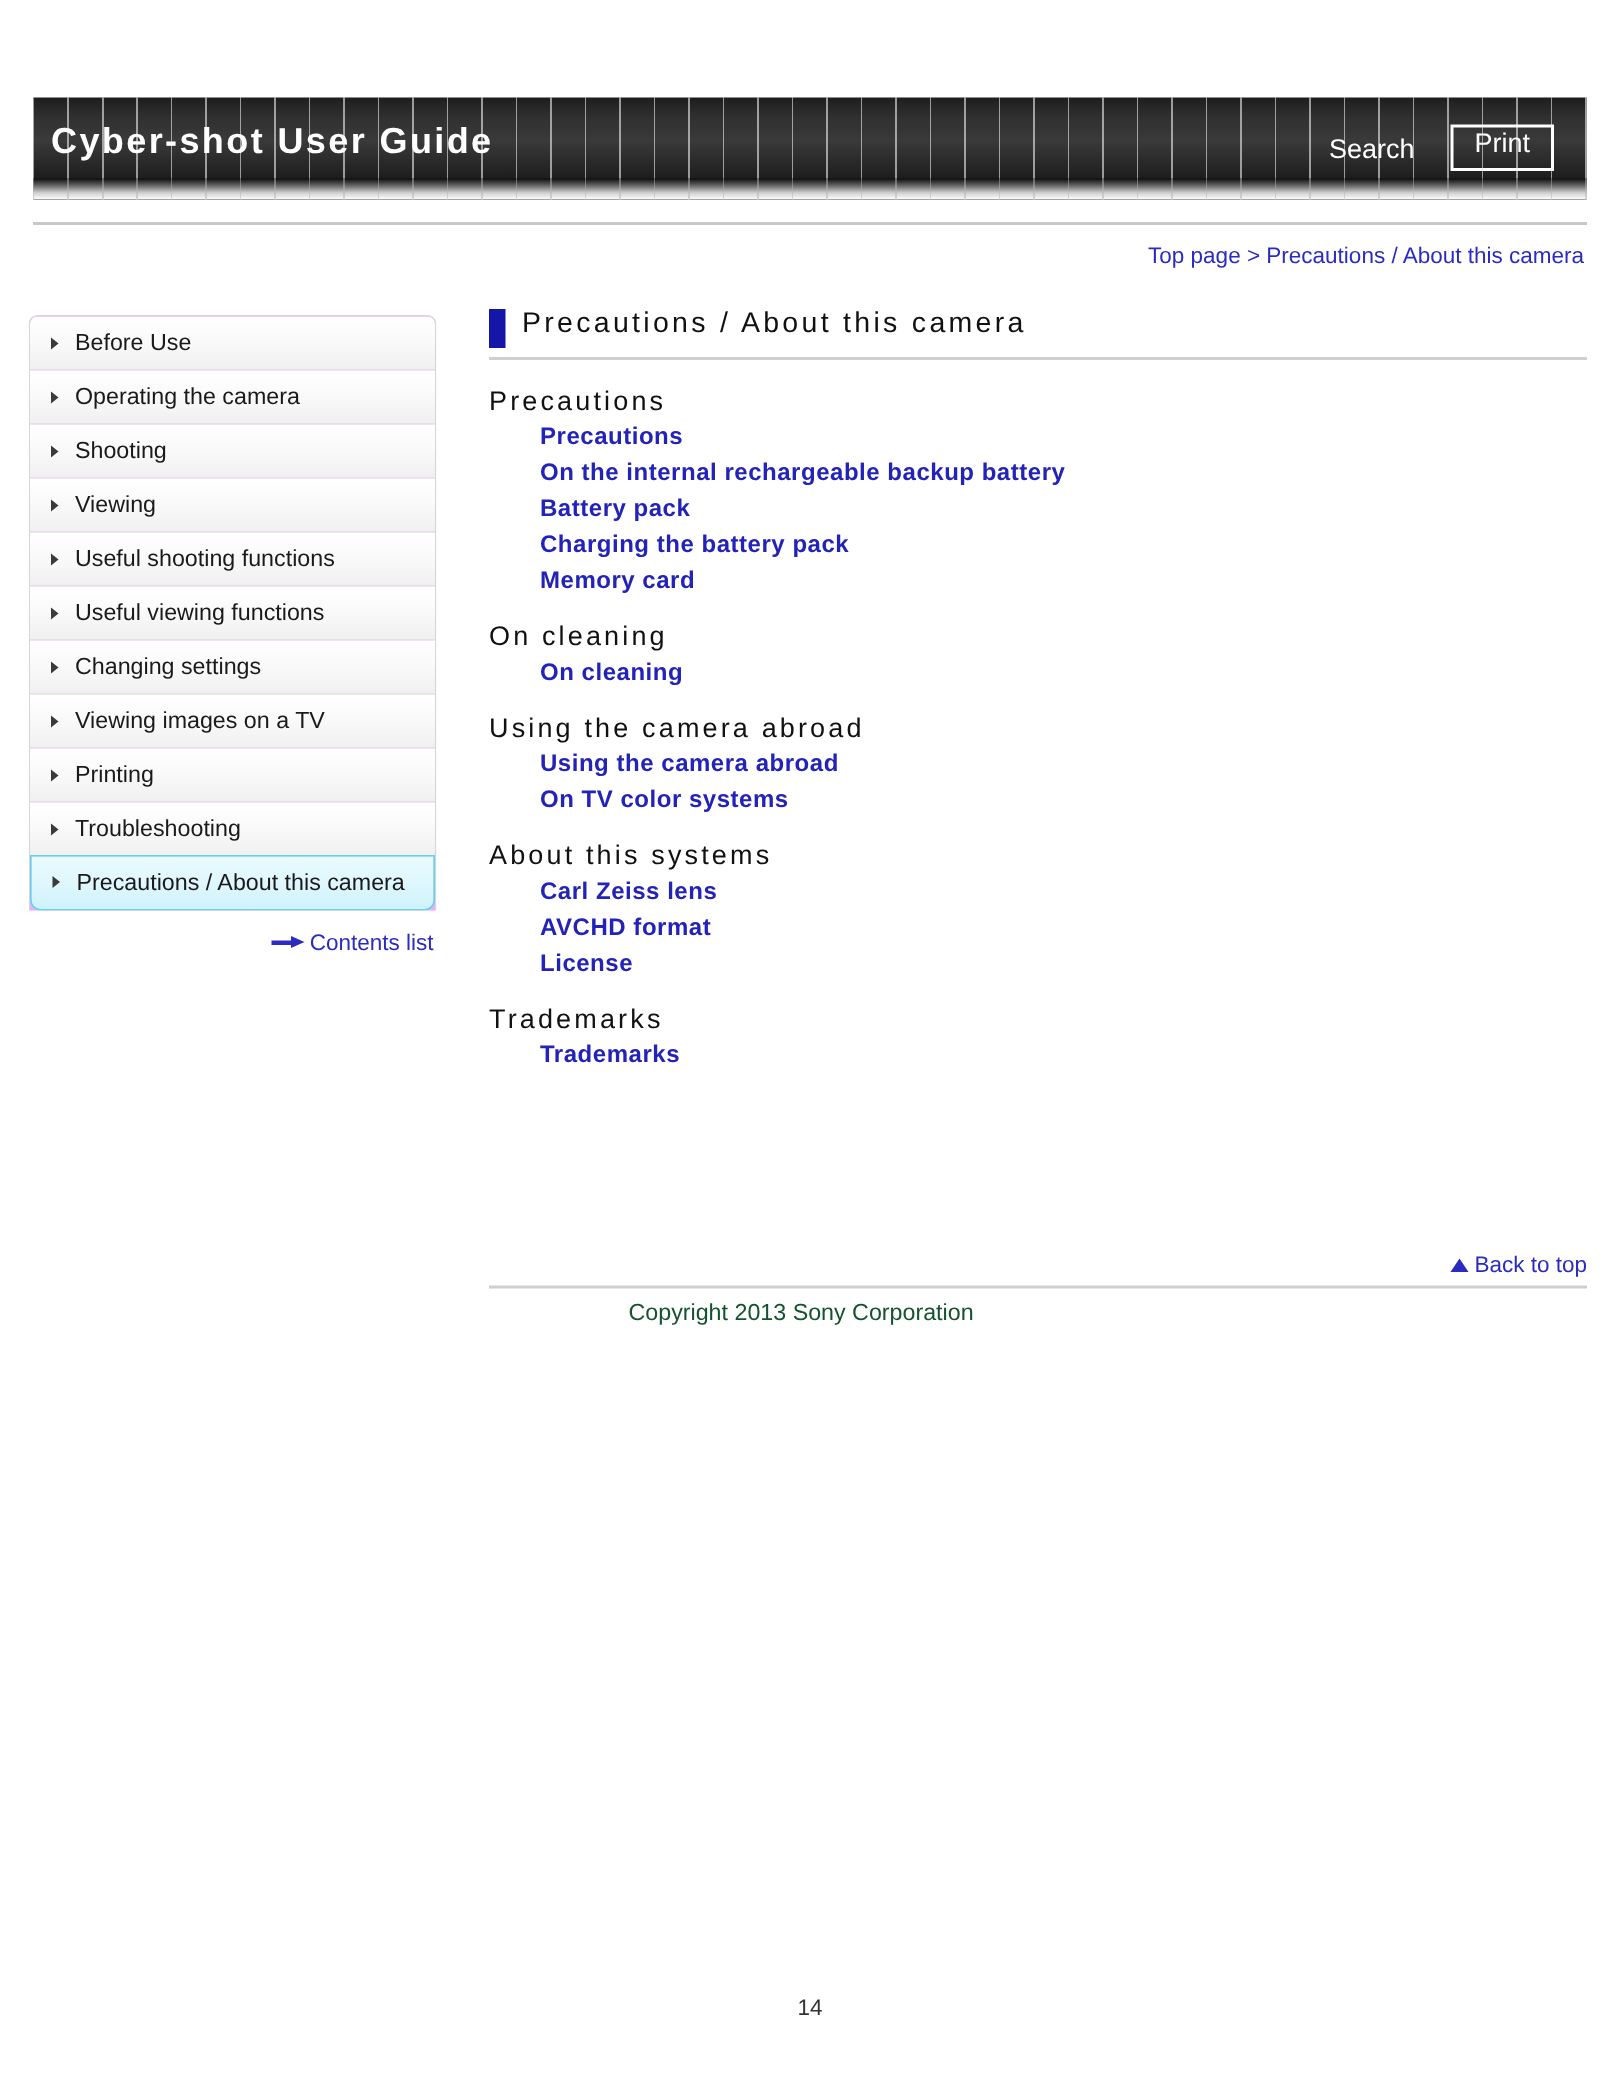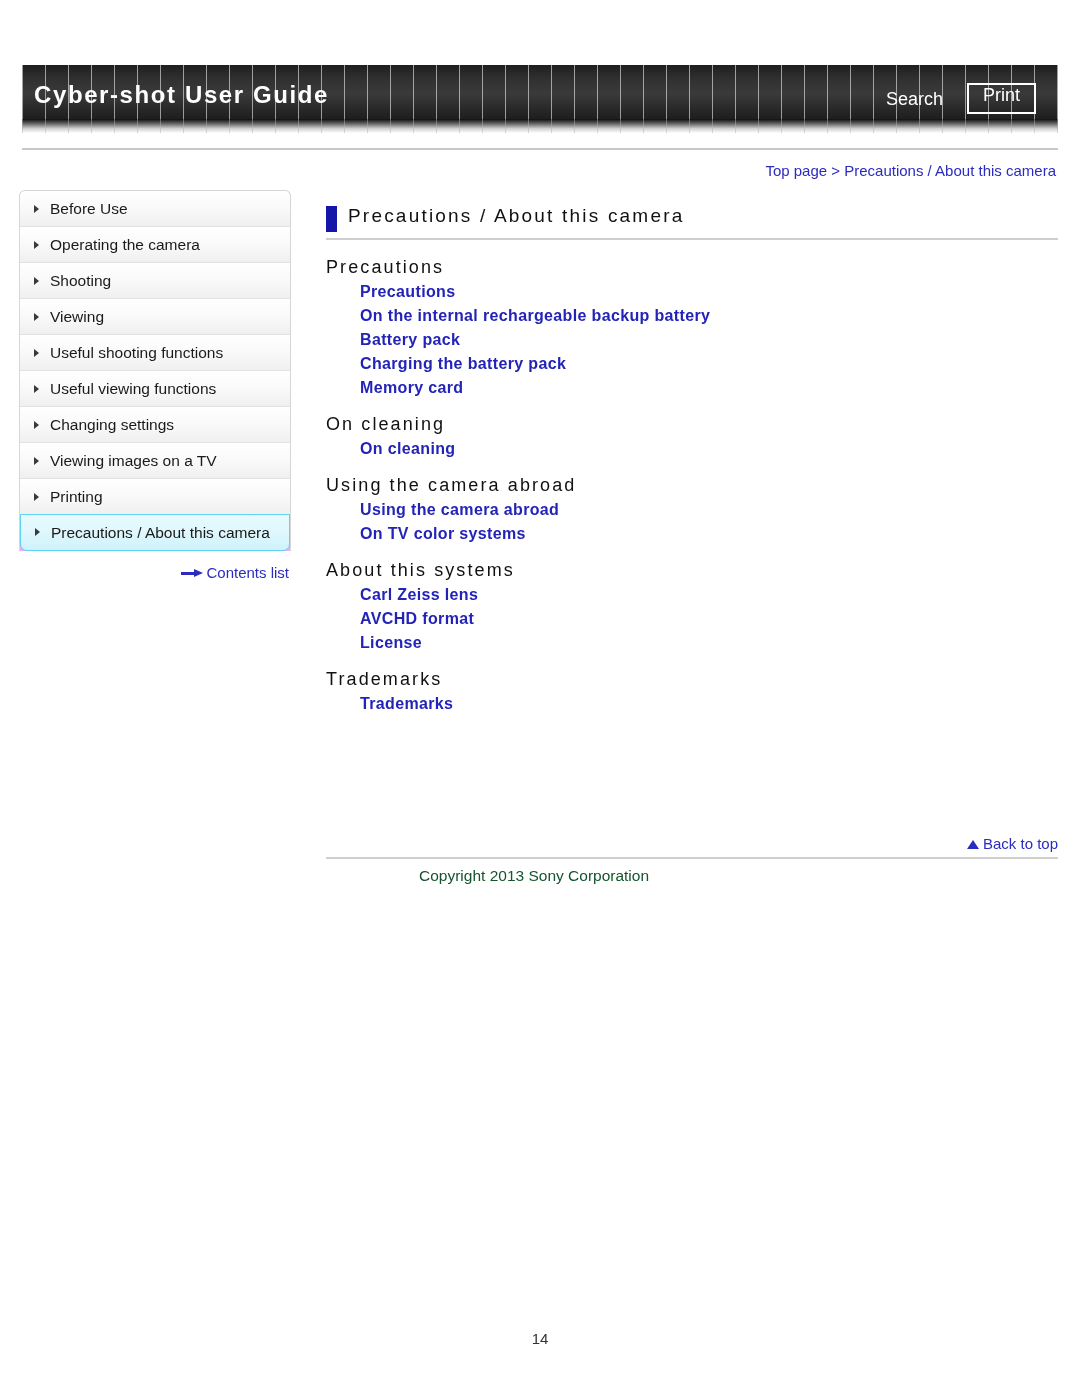--- a/index.html
+++ b/index.html
@@ -121,20 +121,21 @@
     left: 19px;
     top: 190px;
     width: 272px;
   }
   .sidebar-box {
     border: 1px solid #d6d6d6;
     border-bottom: none;
     border-radius: 6px 6px 0 0;
     background: #f0abfc;
     overflow: hidden;
+    margin-top: 20px;
   }
   .nav-item {
     position: relative;
     height: 35px;
     line-height: 35px;
     padding-left: 30px;
     font-size: 15.5px;
     color: #1a1a1a;
     border-bottom: 1px solid #e2e2e2;
     background: linear-gradient(to bottom, #ffffff 0%, #fafafa 45%, #f0f0f0 100%);
@@ -334,20 +335,21 @@
   <div class="sidebar-box" id="sidebar-list">
       <div class="nav-item"><span class="tri"></span><span>Before Use</span></div>
       <div class="nav-item"><span class="tri"></span><span>Operating the camera</span></div>
       <div class="nav-item"><span class="tri"></span><span>Shooting</span></div>
       <div class="nav-item"><span class="tri"></span><span>Viewing</span></div>
       <div class="nav-item"><span class="tri"></span><span>Useful shooting functions</span></div>
       <div class="nav-item"><span class="tri"></span><span>Useful viewing functions</span></div>
       <div class="nav-item"><span class="tri"></span><span>Changing settings</span></div>
       <div class="nav-item"><span class="tri"></span><span>Viewing images on a TV</span></div>
       <div class="nav-item"><span class="tri"></span><span>Printing</span></div>
+      <div class="nav-item"><span class="tri"></span><span>Troubleshooting</span></div>
       <div class="nav-item selected"><span class="tri"></span><span>Precautions / About this camera</span></div>
     </div>
   <div class="contents-list">
     <span class="arrow-right"></span><span>Contents list</span>
   </div>
 </div>
 
 <div class="main">
   <div class="page-title-row">
     <span class="title-accent"></span>

